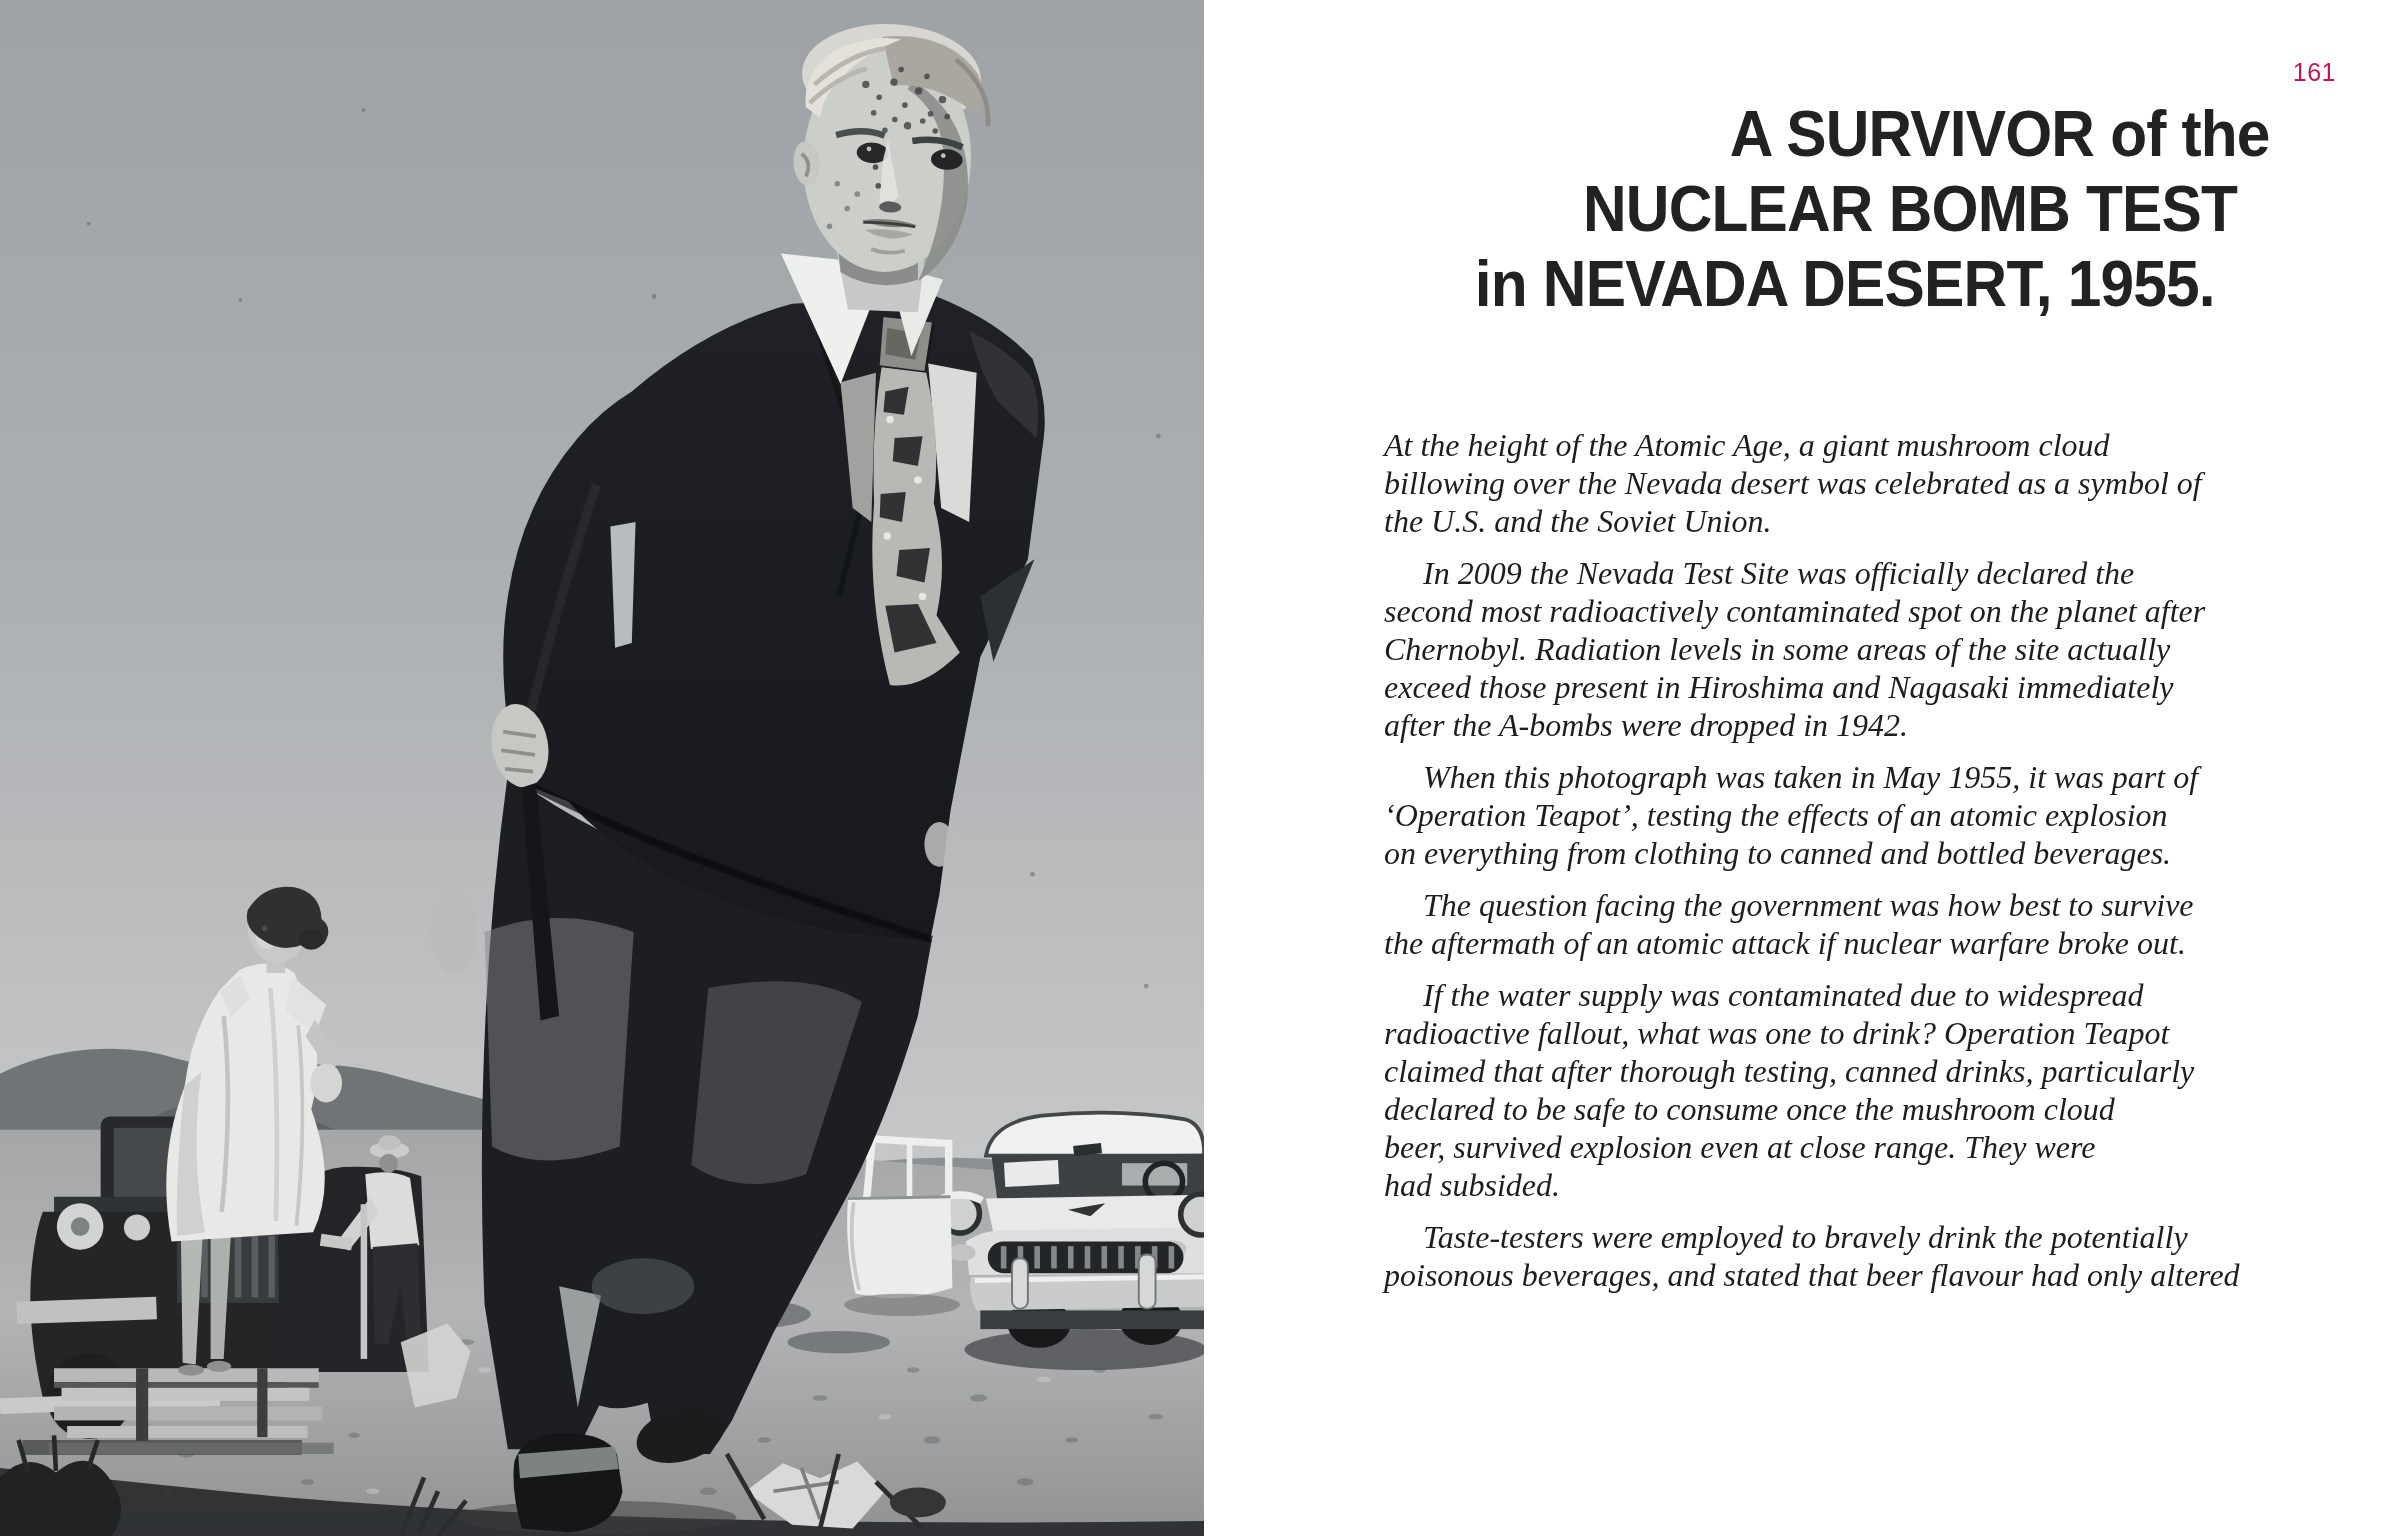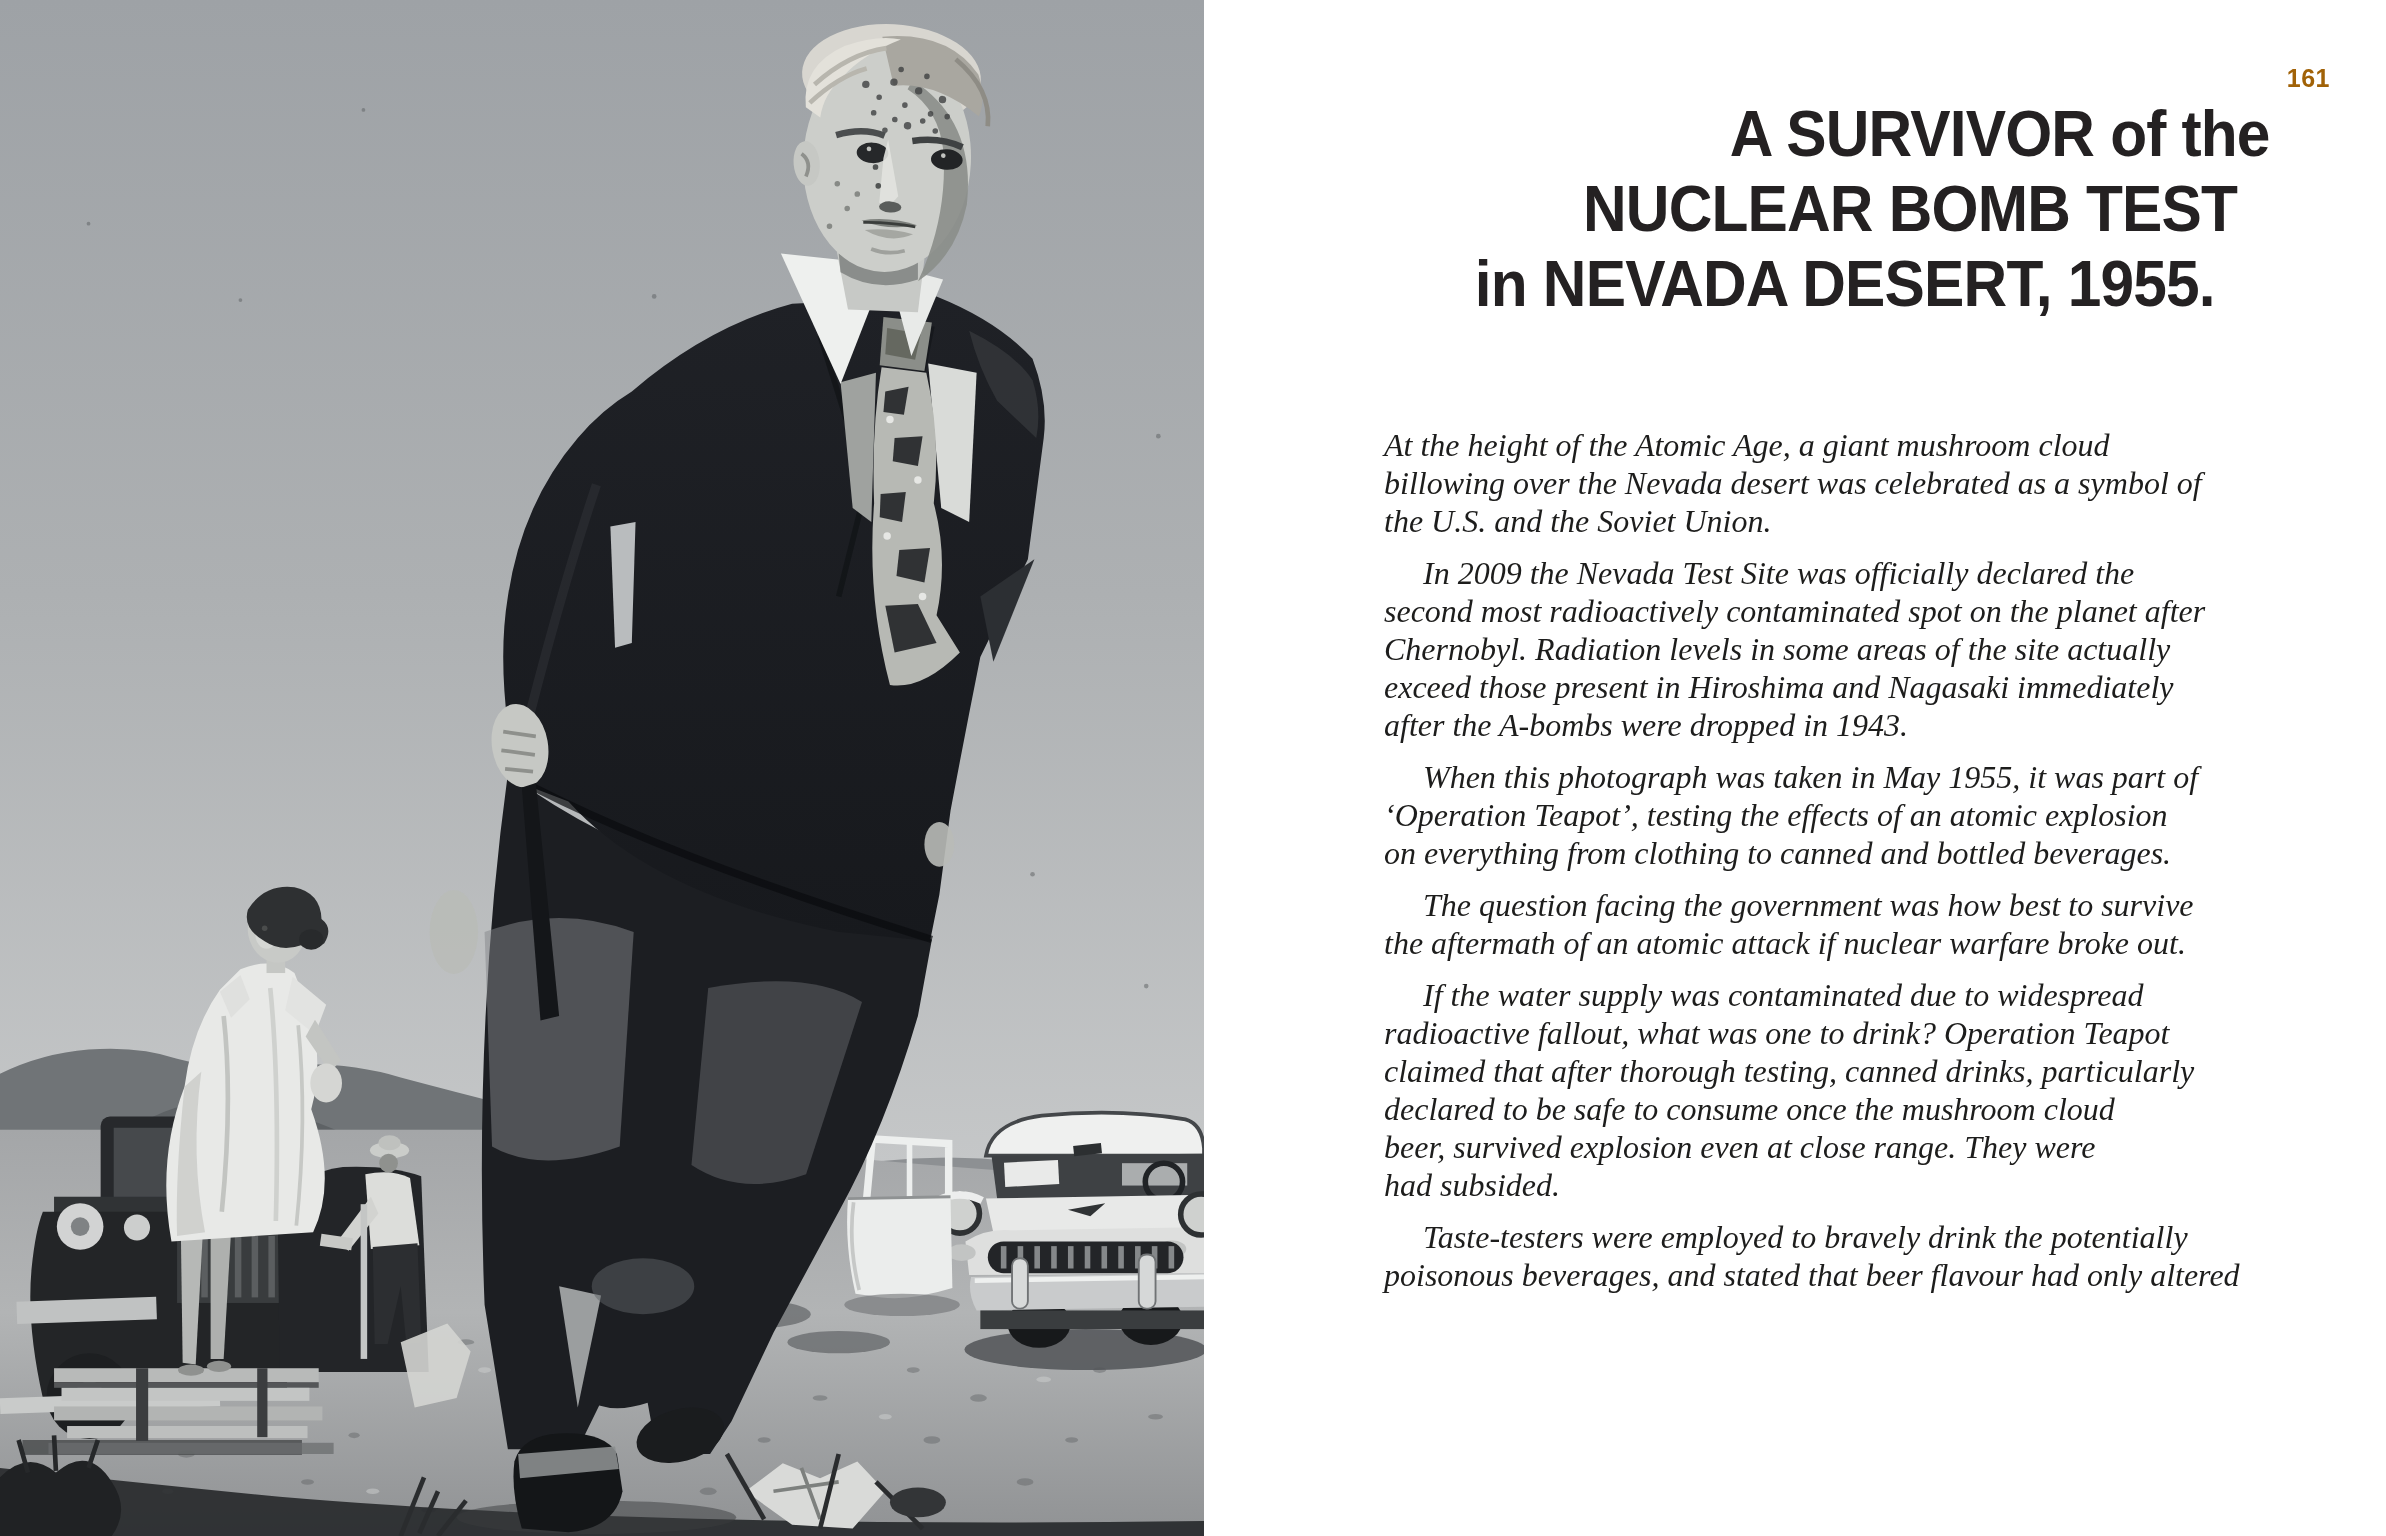--- a/index.html
+++ b/index.html
@@ -4,23 +4,23 @@
 <style>
   html,body{margin:0;padding:0;}
   body{
     width:2387px;height:1536px;position:relative;overflow:hidden;
     background:#ffffff;
     font-family:"Liberation Serif", serif;
   }
   .photo{position:absolute;left:0;top:0;width:1204px;height:1536px;margin:0;}
   .photo svg{display:block;width:100%;height:100%;}
   .pageno{
-    position:absolute;top:60px;right:51px;margin:6px;
-    font-family:"Liberation Sans", sans-serif;font-weight:700;font-size:25px;
-    letter-spacing:0.5px;color:#a16207;line-height:1;
+    position:absolute;top:60px;right:51px;margin:0;
+    font-family:"Liberation Sans", sans-serif;font-weight:400;font-size:25px;
+    letter-spacing:0.5px;color:#be185d;line-height:1;
   }
   .title{
     position:absolute;top:96px;right:117px;margin:0;
     font-family:"Liberation Sans", sans-serif;font-weight:700;
     font-size:65px;line-height:75px;letter-spacing:-0.9px;color:#242122;
     text-align:right;transform:scaleX(.93);transform-origin:100% 0;
   }
   .title .tl{display:block;white-space:nowrap;}
   .title .tl2{padding-right:35px;}
   .title .tl3{padding-right:59px;}
@@ -378,21 +378,21 @@
   <p>
     <span class="line">At the height of the Atomic Age, a giant mushroom cloud</span>
     <span class="line">billowing over the Nevada desert was celebrated as a symbol of</span>
     <span class="line">the U.S. and the Soviet Union.</span>
   </p>
   <p>
     <span class="line ind">In 2009 the Nevada Test Site was officially declared the</span>
     <span class="line">second most radioactively contaminated spot on the planet after</span>
     <span class="line">Chernobyl. Radiation levels in some areas of the site actually</span>
     <span class="line">exceed those present in Hiroshima and Nagasaki immediately</span>
-    <span class="line">after the A-bombs were dropped in 1943.</span>
+    <span class="line">after the A-bombs were dropped in 1942.</span>
   </p>
   <p>
     <span class="line ind">When this photograph was taken in May 1955, it was part of</span>
     <span class="line">‘Operation Teapot’, testing the effects of an atomic explosion</span>
     <span class="line">on everything from clothing to canned and bottled beverages.</span>
   </p>
   <p>
     <span class="line ind">The question facing the government was how best to survive</span>
     <span class="line">the aftermath of an atomic attack if nuclear warfare broke out.</span>
   </p>

